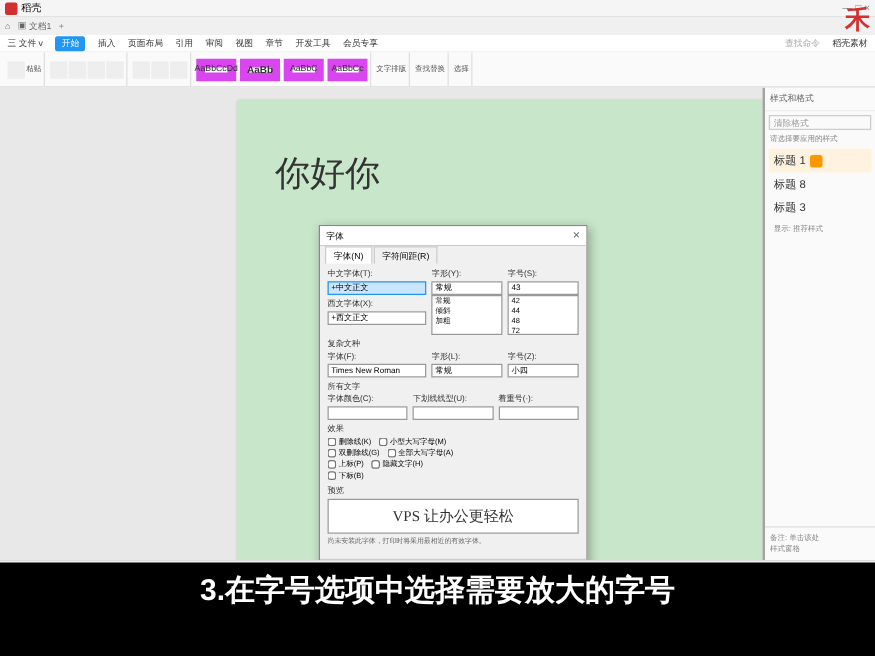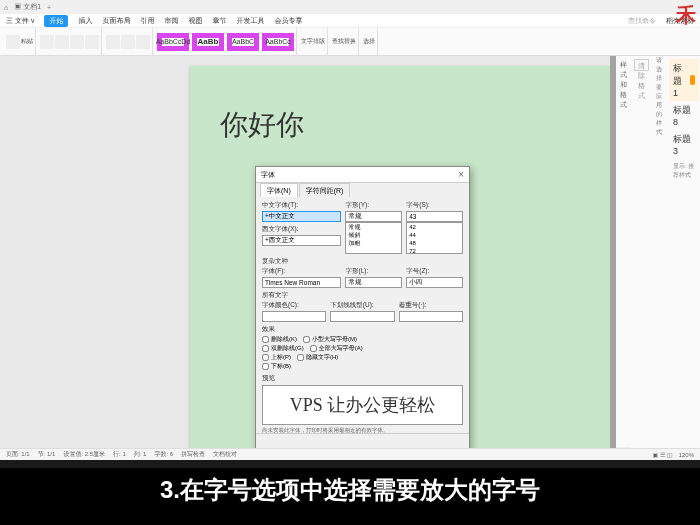--- a/index.html
+++ b/index.html
@@ -10,27 +10,27 @@
 .titlebar .win-ctrl{margin-left:auto;display:flex;gap:8px;color:#888}
 .tabbar{height:14px;background:#f0f0f0;display:flex;align-items:center;padding:0 4px;gap:6px;color:#666;font-size:7px}
 .tabbar .plus{color:#888}
 .menubar{height:14px;background:#fff;display:flex;align-items:center;padding:0 6px;gap:10px;font-size:7px;color:#333;border-bottom:1px solid #eee}
 .menubar .m-active{background:#2196f3;color:#fff;padding:1px 5px;border-radius:2px}
 .toolbar{height:28px;background:#fafafa;display:flex;align-items:center;padding:0 4px;gap:2px;border-bottom:1px solid #ddd}
 .tb-grp{display:flex;align-items:center;gap:1px;padding:0 2px;border-right:1px solid #e0e0e0;height:100%}
 .tb-btn{width:14px;height:14px;background:#eee;border-radius:1px}
 .tb-txt{font-size:6px;color:#555}
 .style-prev{display:flex;gap:3px;align-items:center}
-.sp-box{width:32px;height:18px;border:5px solid #d946ef;font-size:7px;display:flex;align-items:center;justify-content:center;color:#333}
+.sp-box{width:32px;height:18px;border:7px solid #d946ef;font-size:7px;display:flex;align-items:center;justify-content:center;color:#333}
 .sp-box.bold{font-weight:bold;font-size:8px}
 .workspace{flex:1;display:flex;background:#e8e8e8;position:relative;overflow:hidden}
 .doc-area{flex:1;display:flex;justify-content:flex-end;padding:10px 0;background:#e8e8e8}
 .page{width:420px;height:420px;background:#c8e6c9;box-shadow:0 1px 3px rgba(0,0,0,0.2);padding:40px 30px}
 .doc-text{font-size:28px;font-family:"SimSun",serif;color:#333}
-.side-panel{width:90px;background:#fafafa;border-left:6px solid #a3a3a3;display:flex;font-size:8px}
+.side-panel{width:90px;background:#fafafa;border-left:2px solid #a3a3a3;display:flex;flex-direction:column;font-size:8px}
 .sp-hdr{padding:4px;border-bottom:1px solid #eee;color:#666;font-size:7px}
 .sp-search{margin:3px;border:1px solid #ccc;height:12px;padding:1px 3px;font-size:7px;color:#999}
 .sp-list{padding:3px}
 .sp-item{padding:3px 4px;font-size:9px;color:#333;display:flex;align-items:center;gap:3px}
 .sp-item.hl{background:#fff3e0}
 .sp-ico{width:10px;height:10px;background:#ff9800;border-radius:2px}
 .sp-bottom{margin-top:auto;padding:4px;border-top:1px solid #ddd;font-size:6px;color:#888}
 .statusbar{height:12px;background:#f5f5f5;border-top:1px solid #ddd;display:flex;align-items:center;padding:0 6px;font-size:6px;color:#666;gap:8px}
 .statusbar .right{margin-left:auto;display:flex;gap:6px;align-items:center}
 
@@ -44,33 +44,38 @@
 .dlg-3col{display:flex;gap:4px}
 .dlg-col{flex:1}
 .dlg-inp{width:100%;height:11px;border:1px solid #999;background:#fff;font-size:6.5px;padding:0 2px}
 .dlg-inp.hl{background:#cce5ff;border-color:#2196f3}
 .dlg-list{width:100%;height:32px;border:1px solid #999;background:#fff;font-size:6px;overflow:hidden}
 .dlg-list div{padding:0 2px;line-height:8px}
 .dlg-sect{font-size:6.5px;color:#333;margin:3px 0 1px}
 .dlg-chk-row{display:flex;gap:6px;flex-wrap:wrap}
 .dlg-chk{display:flex;align-items:center;gap:2px;font-size:6px}
 .dlg-chk input{width:7px;height:7px}
-.dlg-prev{height:40px;background:#fff;border:1px solid #999;margin:2px 0;display:flex;align-items:center;justify-content:center;font-size:18px;font-family:"SimSun",serif;color:#333}
+.dlg-prev{height:28px;background:#fff;border:1px solid #999;margin:2px 0;display:flex;align-items:center;justify-content:center;font-size:12px;font-family:"SimSun",serif;color:#333}
 .dlg-note{font-size:5.5px;color:#666;margin:1px 0}
 .dlg-foot{height:22px;border-top:1px solid #ccc;display:flex;align-items:center;padding:0 6px;gap:4px;background:#f0f0f0}
 .dlg-foot .spacer{flex:1}
 
-.caption{position:absolute;bottom:0;left:0;right:0;height:57px;background:#000;display:flex;align-items:flex-start;justify-content:center;padding-top:6px}
+.caption{position:absolute;bottom:0;left:0;right:0;height:75px;background:#000;display:flex;align-items:flex-start;justify-content:center;padding-top:6px}
 .caption-txt{color:#fff;font-size:24px;font-weight:bold}
 .watermark{position:absolute;top:2px;right:4px;color:#d32f2f;font-size:20px;font-weight:bold}
 </style>
 </head>
 <body>
 
 <div class="app">
+  <div class="titlebar">
+    <div class="logo"></div>
+    <span>稻壳</span>
+    <div class="win-ctrl">— □ ×</div>
+  </div>
   <div class="tabbar">
     <span>⌂</span>
     <span>▣ 文档1</span>
     <span class="plus">+</span>
   </div>
   <div class="menubar">
     <span>三 文件 v</span>
     <span class="m-active">开始</span>
     <span>插入</span>
     <span>页面布局</span>

